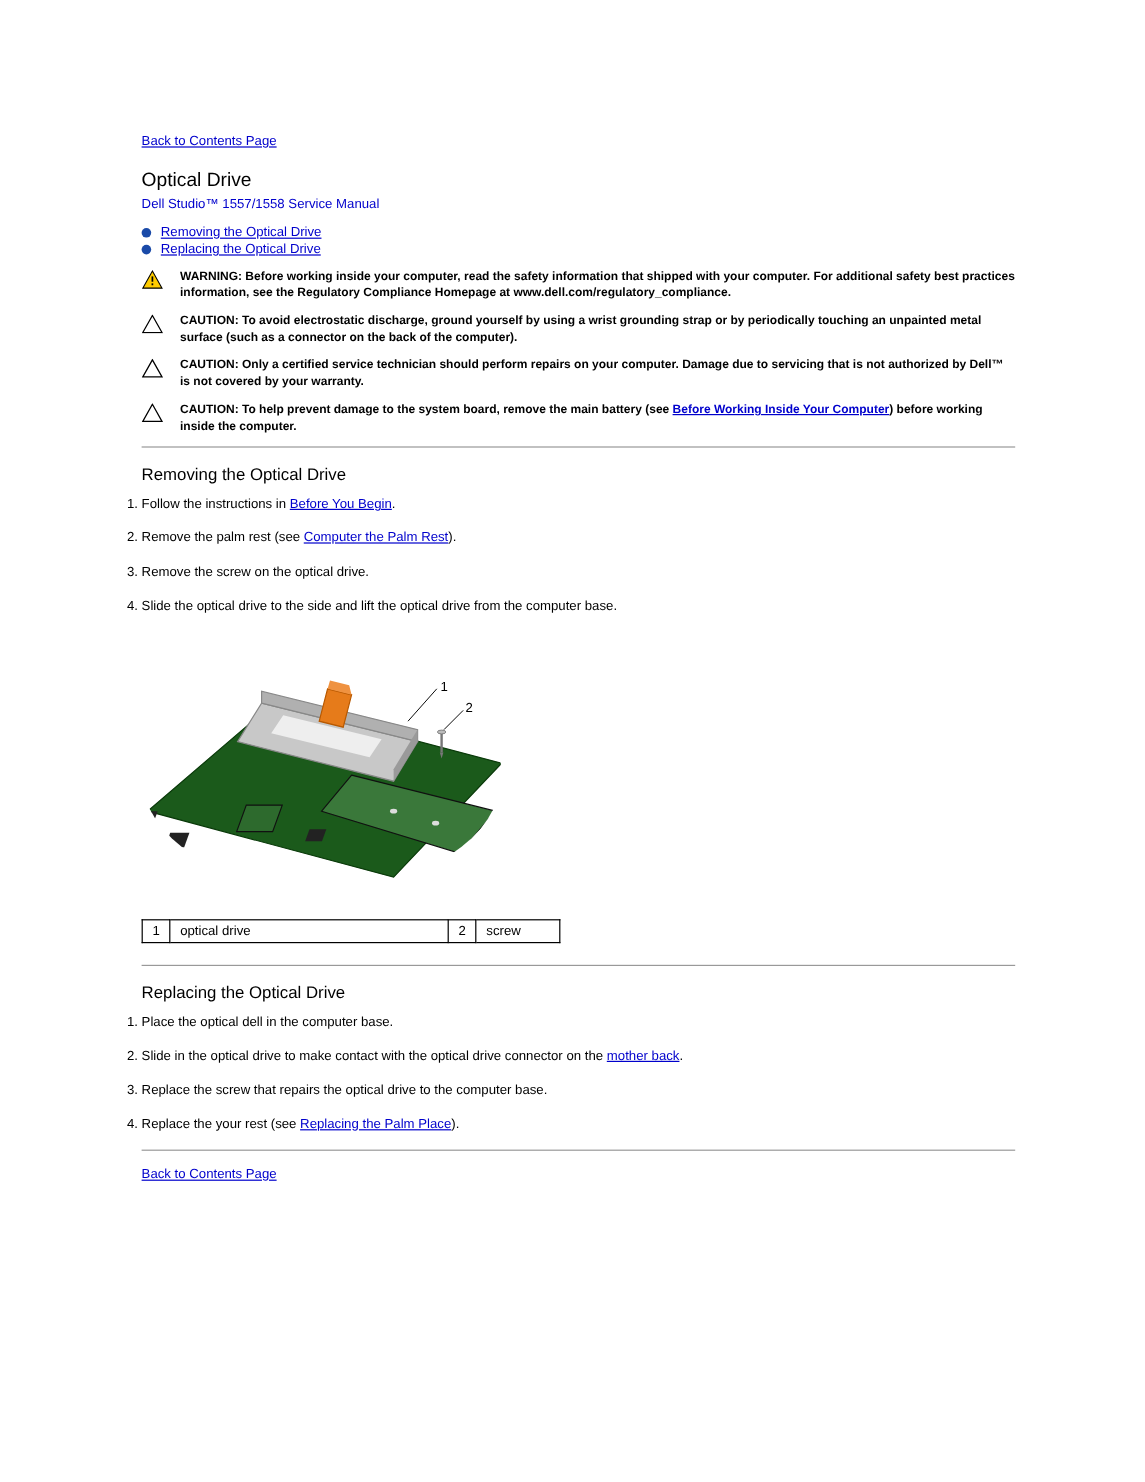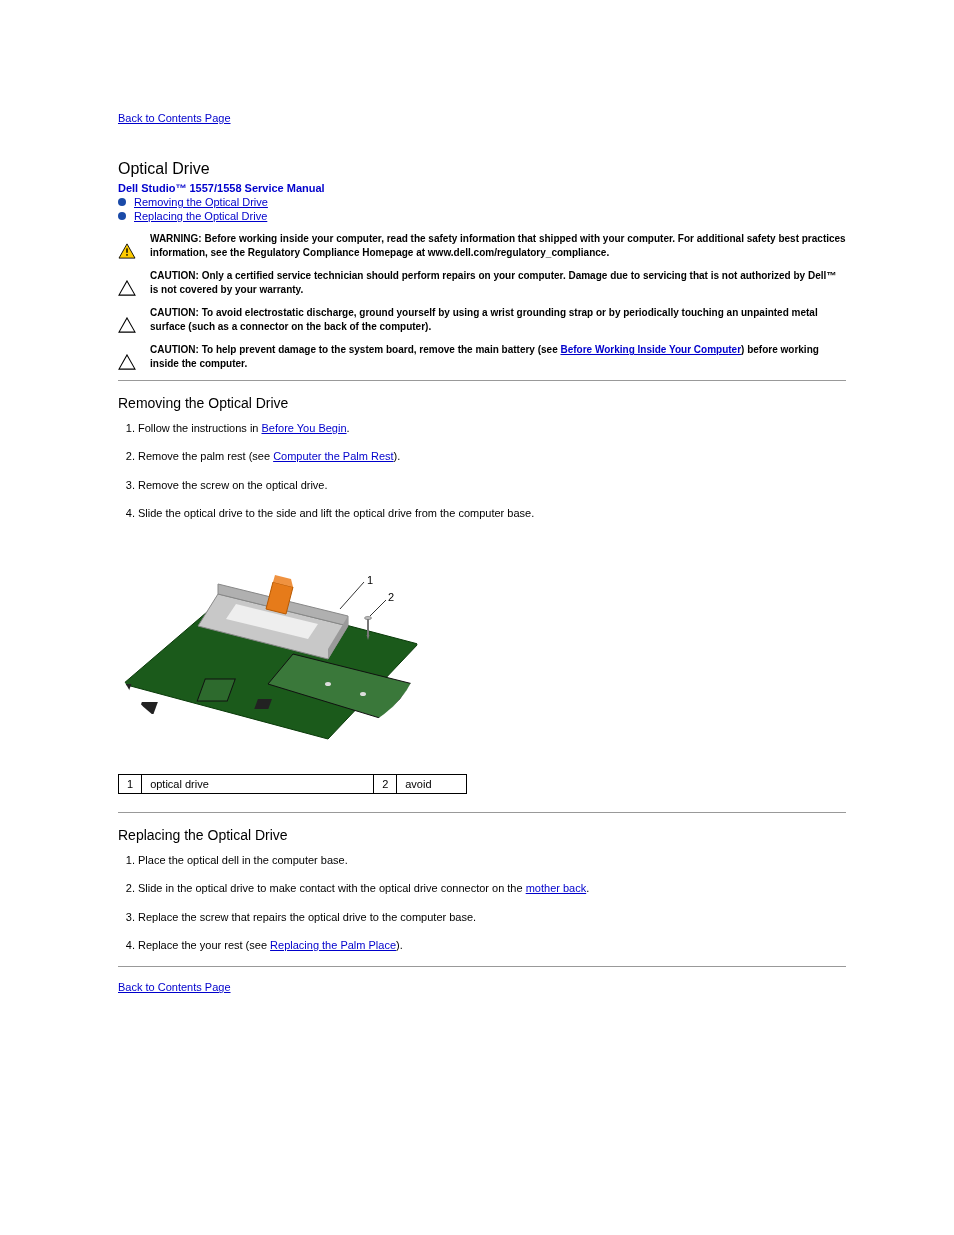--- a/index.html
+++ b/index.html
@@ -11,33 +11,32 @@
     padding: 0;
     width: 954px;
   }
   .page {
     padding: 112px 108px 40px 118px;
   }
   .back-link {
     color: #0000cc;
     text-decoration: underline;
     font-size: 11px;
-    margin-bottom: 18px;
     display: inline-block;
   }
   .section-title {
     font-size: 16px;
     font-weight: normal;
     margin-bottom: 4px;
   }
   .manual-title {
     color: #0000cc;
-    font-weight: bold;
-    font-size: 11px;
-    margin-bottom: 2px;
+    font-weight: normal;
+    font-size: 11px;
+    margin-bottom: 12px;
   }
   .toc {
     list-style: none;
     margin-bottom: 10px;
   }
   .toc li {
     display: flex;
     align-items: center;
     margin-bottom: 2px;
   }
@@ -49,21 +48,21 @@
     margin-right: 8px;
     flex-shrink: 0;
   }
   .toc a {
     color: #0000cc;
     text-decoration: underline;
     font-size: 11px;
   }
   .notice-row {
     display: flex;
-    align-items: flex-end;
+    align-items: flex-start;
     margin-bottom: 10px;
   }
   .notice-icon {
     width: 18px;
     height: 16px;
     margin-right: 14px;
     flex-shrink: 0;
     margin-top: 1px;
   }
   .notice-text {
@@ -77,21 +76,20 @@
     border-top: 1px solid #999;
     margin: 8px 0 14px 0;
   }
   .subsection {
     font-size: 14px;
     margin-bottom: 10px;
     margin-top: 6px;
   }
   ol.steps {
     list-style: decimal;
-    margin-left: 20px;
     font-size: 11px;
   }
   ol.steps li {
     margin-bottom: 14px;
     line-height: 1.3;
   }
   ol.steps li a { color: #0000cc; text-decoration: underline; }
   .figure {
     margin: 6px 0 10px 0;
   }
@@ -143,30 +141,30 @@
     </span>
     <div class="notice-text"><b>WARNING: Before working inside your computer, read the safety information that shipped with your computer. For additional safety best practices information, see the Regulatory Compliance Homepage at www.dell.com/regulatory_compliance.</b></div>
   </div>
 
   <div class="notice-row">
     <span class="notice-icon">
       <svg viewBox="0 0 20 18" width="18" height="16">
         <polygon points="10,1 19,17 1,17" fill="none" stroke="#000" stroke-width="1.2"></polygon>
       </svg>
     </span>
+    <div class="notice-text"><b>CAUTION: </b><b>To avoid electrostatic discharge, ground yourself by using a wrist grounding strap or by periodically touching an unpainted metal surface (such as a connector on the back of the computer).</b></div>
+  </div>
+
+  <div class="notice-row">
+    <span class="notice-icon">
+      <svg viewBox="0 0 20 18" width="18" height="16">
+        <polygon points="10,1 19,17 1,17" fill="none" stroke="#000" stroke-width="1.2"></polygon>
+      </svg>
+    </span>
     <div class="notice-text"><b>CAUTION: </b><b>Only a certified service technician should perform repairs on your computer. Damage due to servicing that is not authorized by Dell™ is not covered by your warranty.</b></div>
-  </div>
-
-  <div class="notice-row">
-    <span class="notice-icon">
-      <svg viewBox="0 0 20 18" width="18" height="16">
-        <polygon points="10,1 19,17 1,17" fill="none" stroke="#000" stroke-width="1.2"></polygon>
-      </svg>
-    </span>
-    <div class="notice-text"><b>CAUTION: </b><b>To avoid electrostatic discharge, ground yourself by using a wrist grounding strap or by periodically touching an unpainted metal surface (such as a connector on the back of the computer).</b></div>
   </div>
 
   <div class="notice-row">
     <span class="notice-icon">
       <svg viewBox="0 0 20 18" width="18" height="16">
         <polygon points="10,1 19,17 1,17" fill="none" stroke="#000" stroke-width="1.2"></polygon>
       </svg>
     </span>
     <div class="notice-text"><b>CAUTION: </b><b><span>To help prevent damage to the system board, remove the main battery (see </span><a href="#">Before Working Inside Your Computer</a><span>) before working inside the computer.</span></b></div>
   </div>
@@ -231,21 +229,21 @@
       <text x="270" y="67" font-size="11" fill="#000">2</text>
     </svg>
   </div>
 
   <table class="callouts">
     <tbody>
         <tr>
       <td class="num">1</td>
       <td class="lbl1">optical drive</td>
       <td class="num">2</td>
-      <td class="lbl2">avoid</td>
+      <td class="lbl2">screw</td>
     </tr>
   </tbody>
     </table>
 
   <hr class="sep" style="margin-top:18px">
 
   <div class="subsection">Replacing the Optical Drive</div>
 
   <ol class="steps">
     <li>Place the optical dell in the computer base.</li>

